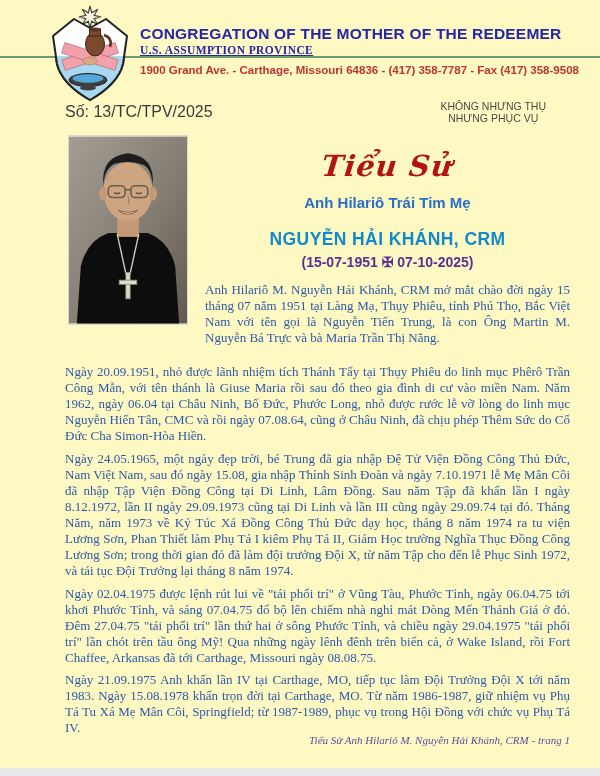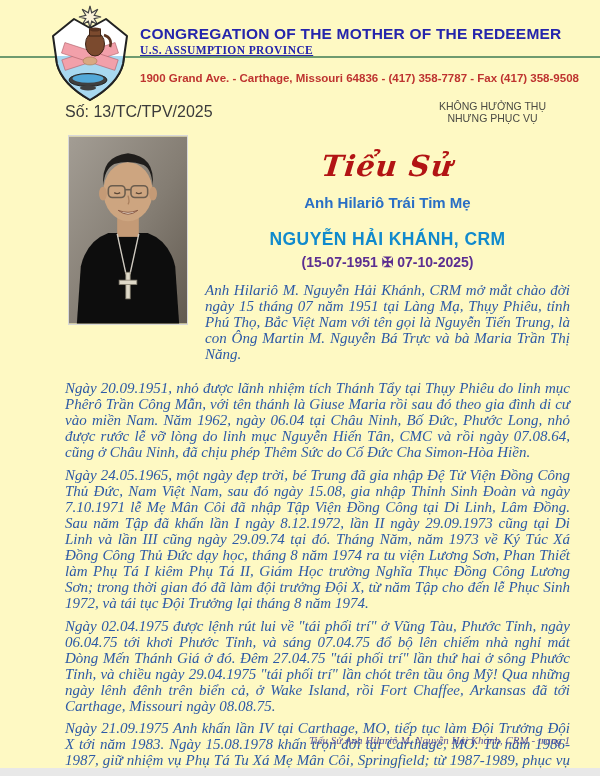--- a/index.html
+++ b/index.html
@@ -20,21 +20,21 @@
   .province {
     position:absolute; left:140px; top:44px;
     font-family:"Liberation Serif", serif;
     font-size:11.5px; font-weight:bold; color:#2525AC; letter-spacing:.4px;text-decoration:underline;
   }
   .green-line {
     position:absolute; left:0; top:56px; width:600px; height:2px;
     background:#6F9B6F; z-index:1;
   }
   .address {
-    position:absolute; left:140px; top:72px;
+    position:absolute; left:140px; top:64px;
     font-family:"Liberation Sans", sans-serif;
     font-size:11.5px; font-weight:600; color:#BE3430; white-space:nowrap;
   }
   .crest { position:absolute; left:44px; top:4px; z-index:2; }
 
   
   .ref-number {
     position:absolute; left:65px; top:103px;
     font-family:"Liberation Sans", sans-serif;
     font-size:16px; color:#3b3b3b;
@@ -63,23 +63,22 @@
   .big-name {
     margin-top:17px; font-family:"Liberation Sans", sans-serif;
     font-size:17.5px; line-height:21px; font-weight:bold; color:#118ACD;
     letter-spacing:.4px;
   }
   .dates {
     margin-top:4px; font-family:"Liberation Sans", sans-serif;
     font-size:14px; line-height:17px; font-weight:bold; color:#5B2E91;
   }
   .para {
-    font-size:15px; line-height:16px; color:#2D5AA6;
+    font-size:13px; line-height:16px; color:#2D5AA6;
     text-align:justify;
-    font-style:italic;
   }
   .beside-photo { margin-left:140px; }
   .mt11 { margin-top:11px; } .mt18 { margin-top:18px; }
   .mt7  { margin-top:7px;  } .mt6  { margin-top:6px;  }
 
   
   .page-footer {
     position:absolute; right:30px; top:734px;
     font-family:"Liberation Serif", serif; font-style:italic;
     font-size:11px; color:#5A50A0;
@@ -122,21 +121,21 @@
 
     <ellipse cx="46" cy="57" rx="7" ry="4" fill="#D9A882" stroke="#a8774f" stroke-width="0.6"></ellipse>
   </svg>
 
   <div class="org-name">CONGREGATION OF THE MOTHER OF THE REDEEMER</div>
   <div class="province">U.S. ASSUMPTION PROVINCE</div>
   <div class="address">1900 Grand Ave.  -  Carthage, Missouri 64836  -  (417) 358-7787 -  Fax (417) 358-9508</div>
 
   <div class="ref-number">Số: 13/TC/TPV/2025</div>
   <div class="motto">
-    <div>KHÔNG HƯỞNG THỤ</div>
+    <div>KHÔNG NHƯNG THỤ</div>
     <div>NHƯNG PHỤC VỤ</div>
   </div>
 
   <svg class="photo" width="120" height="190" viewBox="0 0 120 190">
     <defs>
       <linearGradient id="pbg" x1="0" y1="0" x2="1" y2="1">
         <stop offset="0" stop-color="#a39d94"></stop>
         <stop offset="0.55" stop-color="#847d73"></stop>
         <stop offset="1" stop-color="#625a50"></stop>
       </linearGradient>

